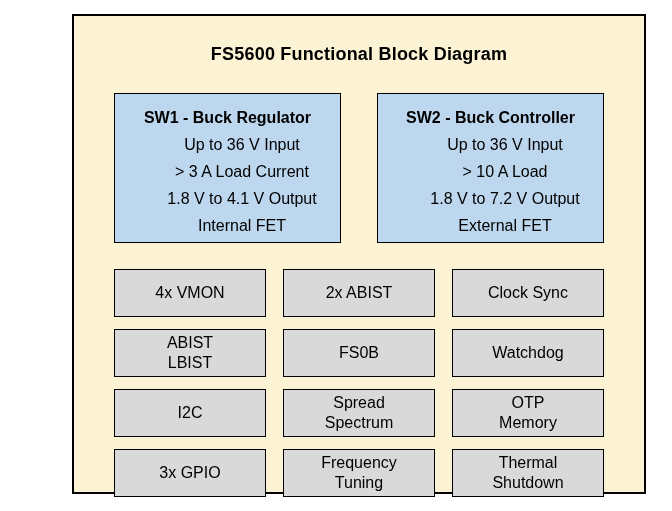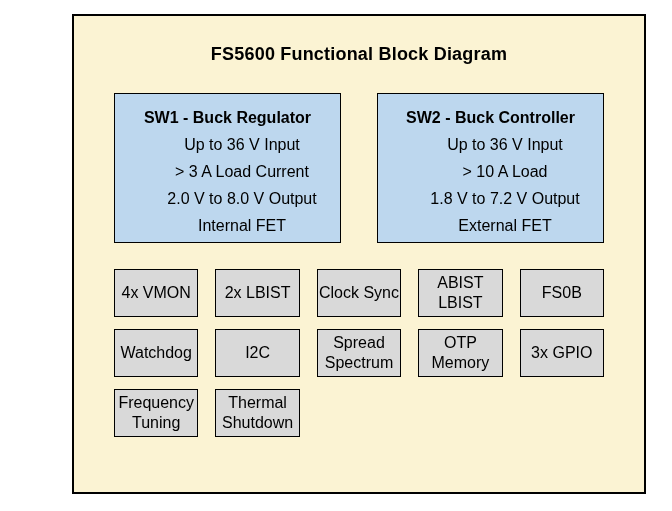--- a/index.html
+++ b/index.html
@@ -48,21 +48,21 @@
     line-height: 27px;
   }
   .sw-line {
     font-size: 16px;
     line-height: 27px;
     padding-left: 29px;
   }
   .feature-grid {
     margin-top: 26px;
     display: grid;
-    grid-template-columns: repeat(5, 1fr);
+    grid-template-columns: repeat(3, 1fr);
     gap: 12px 17px;
   }
   .feature-block {
     box-sizing: border-box;
     height: 48px;
     background: var(--feature_block_bg, #D9D9D9);
     border: 1.5px solid var(--border, #000000);
     display: flex;
     align-items: center;
     justify-content: center;
@@ -76,35 +76,35 @@
 <body>
 
 <div class="frame">
   <div class="diagram-title">FS5600 Functional Block Diagram</div>
 
   <div class="sw-row">
     <div class="sw-block">
       <div class="sw-title">SW1 - Buck Regulator</div>
       <div class="sw-line">Up to 36 V Input</div>
       <div class="sw-line">&gt; 3 A Load Current</div>
-      <div class="sw-line">2.0 V to 8.0 V Output</div>
+      <div class="sw-line">1.8 V to 4.1 V Output</div>
       <div class="sw-line">Internal FET</div>
     </div>
     <div class="sw-block">
       <div class="sw-title">SW2 - Buck Controller</div>
       <div class="sw-line">Up to 36 V Input</div>
       <div class="sw-line">&gt; 10 A Load</div>
       <div class="sw-line">1.8 V to 7.2 V Output</div>
       <div class="sw-line">External FET</div>
     </div>
   </div>
 
   <div class="feature-grid">
     <div class="feature-block">4x VMON</div>
-    <div class="feature-block">2x LBIST</div>
+    <div class="feature-block">2x ABIST</div>
     <div class="feature-block">Clock Sync</div>
     <div class="feature-block">ABIST
 LBIST</div>
 
     <div class="feature-block">FS0B</div>
     <div class="feature-block">Watchdog</div>
     <div class="feature-block">I2C</div>
     <div class="feature-block">Spread
 Spectrum</div>
 

